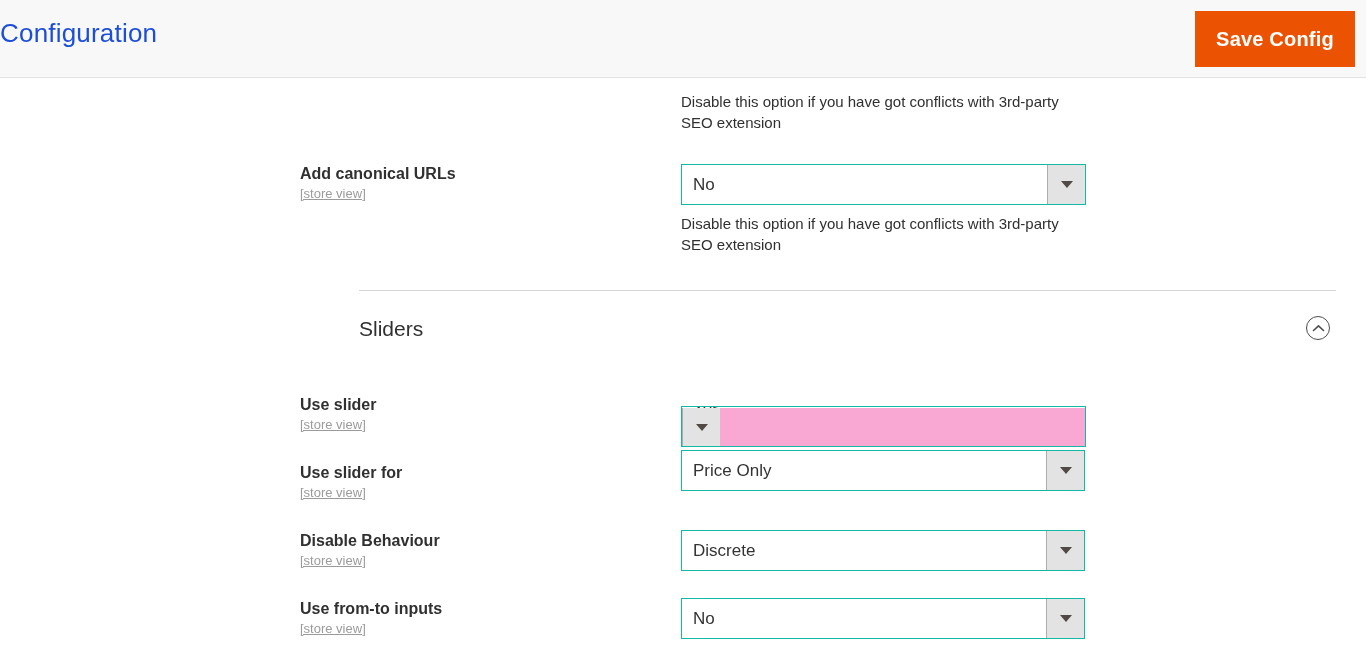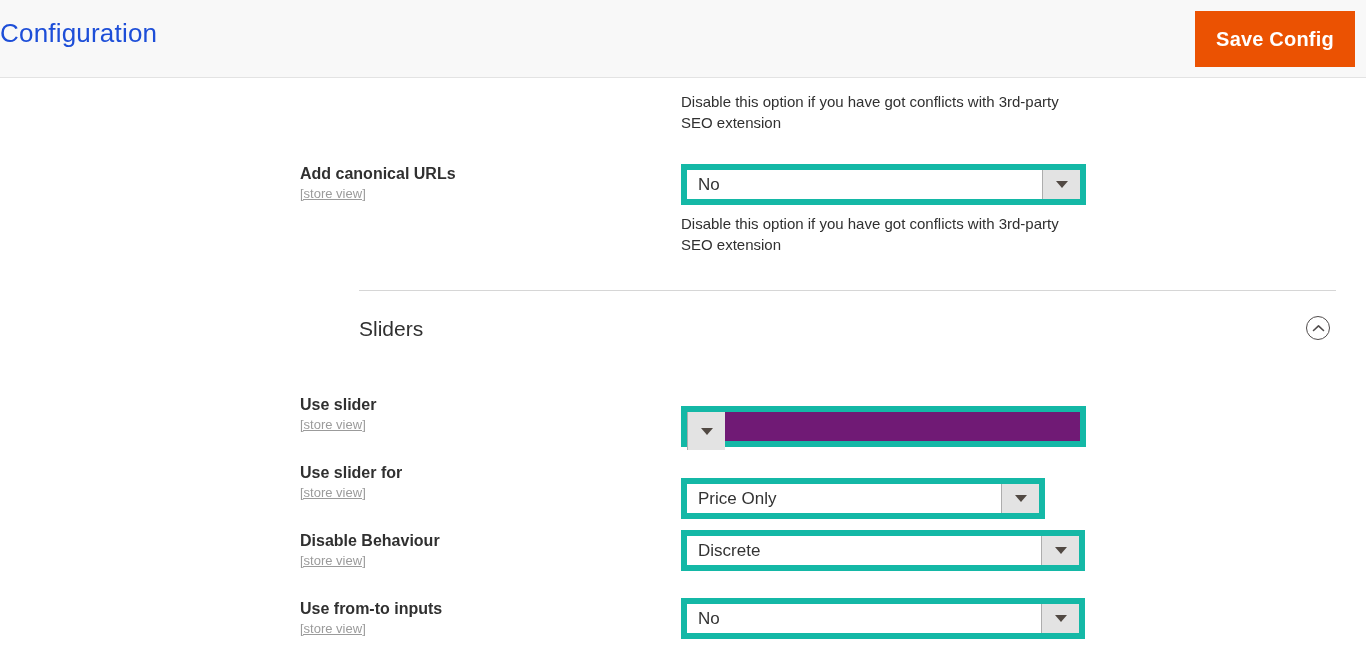--- a/index.html
+++ b/index.html
@@ -87,22 +87,22 @@
     line-height: 17px;
     margin-top: 1px;
     text-decoration: underline;
   }
 
   
   .select-wrap {
     position: absolute;
     left: 681px;
     height: 41px;
-    border: 6px solid #14b8a6;
-    background: #701a75;
+    border: 1px solid #14b8a6;
+    background: #f9a8d4;
     display: flex;
     align-items: stretch;
   }
   .select-value {
     flex: 1 1 auto;
     display: flex;
     align-items: center;
     padding-left: 11px;
     font-size: 17px;
     color: #333333;
@@ -224,21 +224,21 @@
           <i></i>
         </div>
     </div>
   </div>
 
   <div class="field-row">
     <div class="field-label" style="top: 385px;">
       <span>Use slider for</span>
       <span class="field-scope">[store view]</span>
     </div>
-    <div class="select-wrap" style="top: 400px; width: 364px;">
+    <div class="select-wrap" style="top: 372px; width: 404px;">
       <div class="select-value">Price Only</div>
       <div class="select-arrow">
           <i></i>
         </div>
     </div>
   </div>
 
   <div class="field-row">
     <div class="field-label" style="top: 453px;">
       <span>Disable Behaviour</span>

